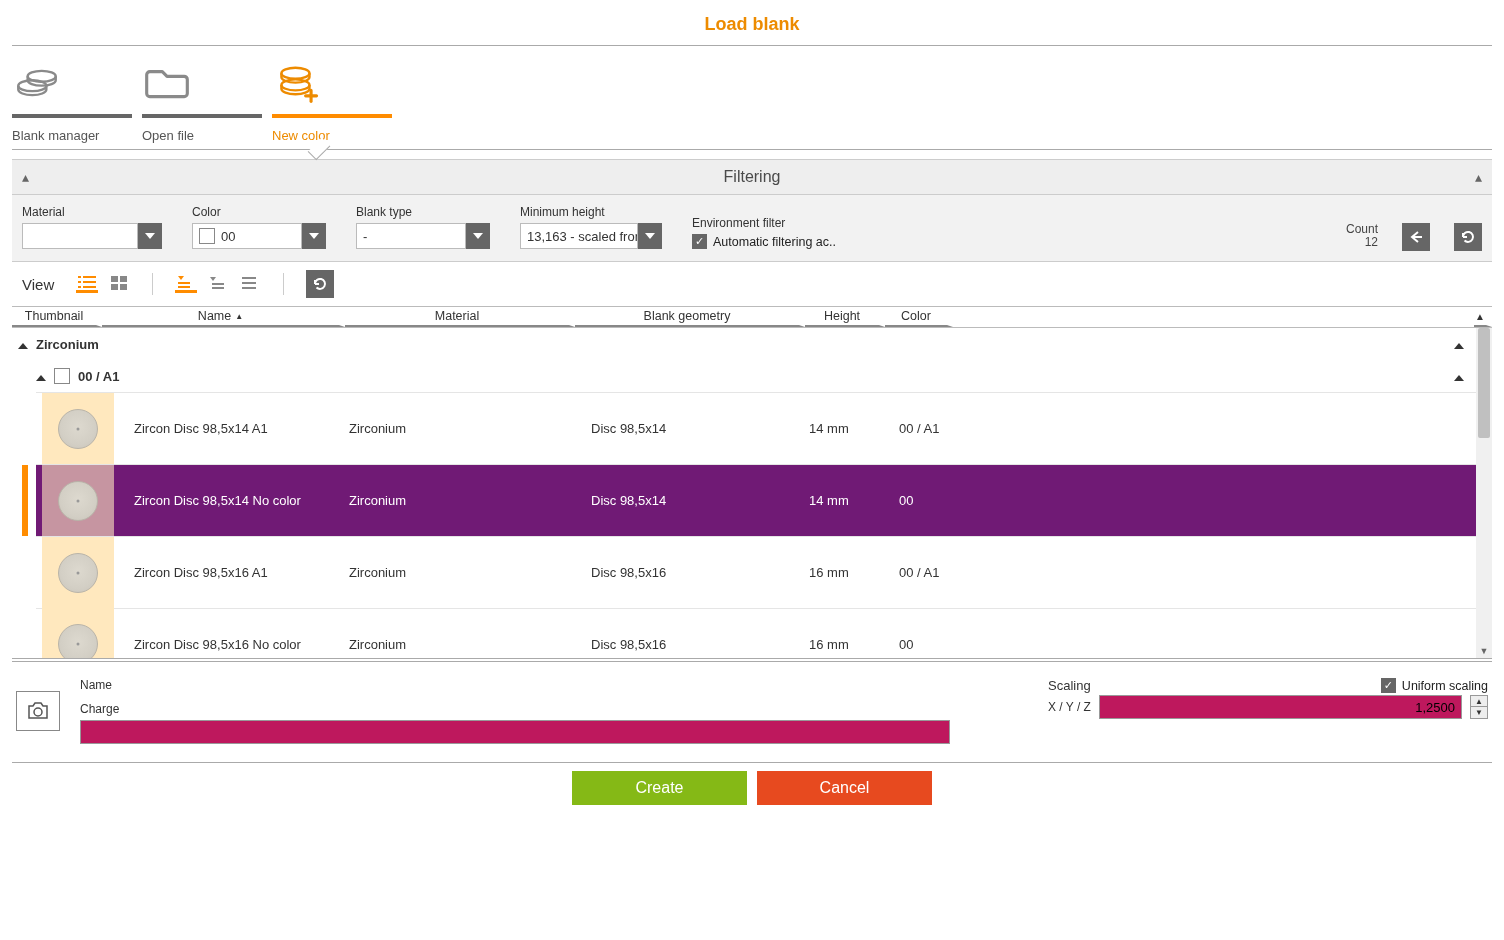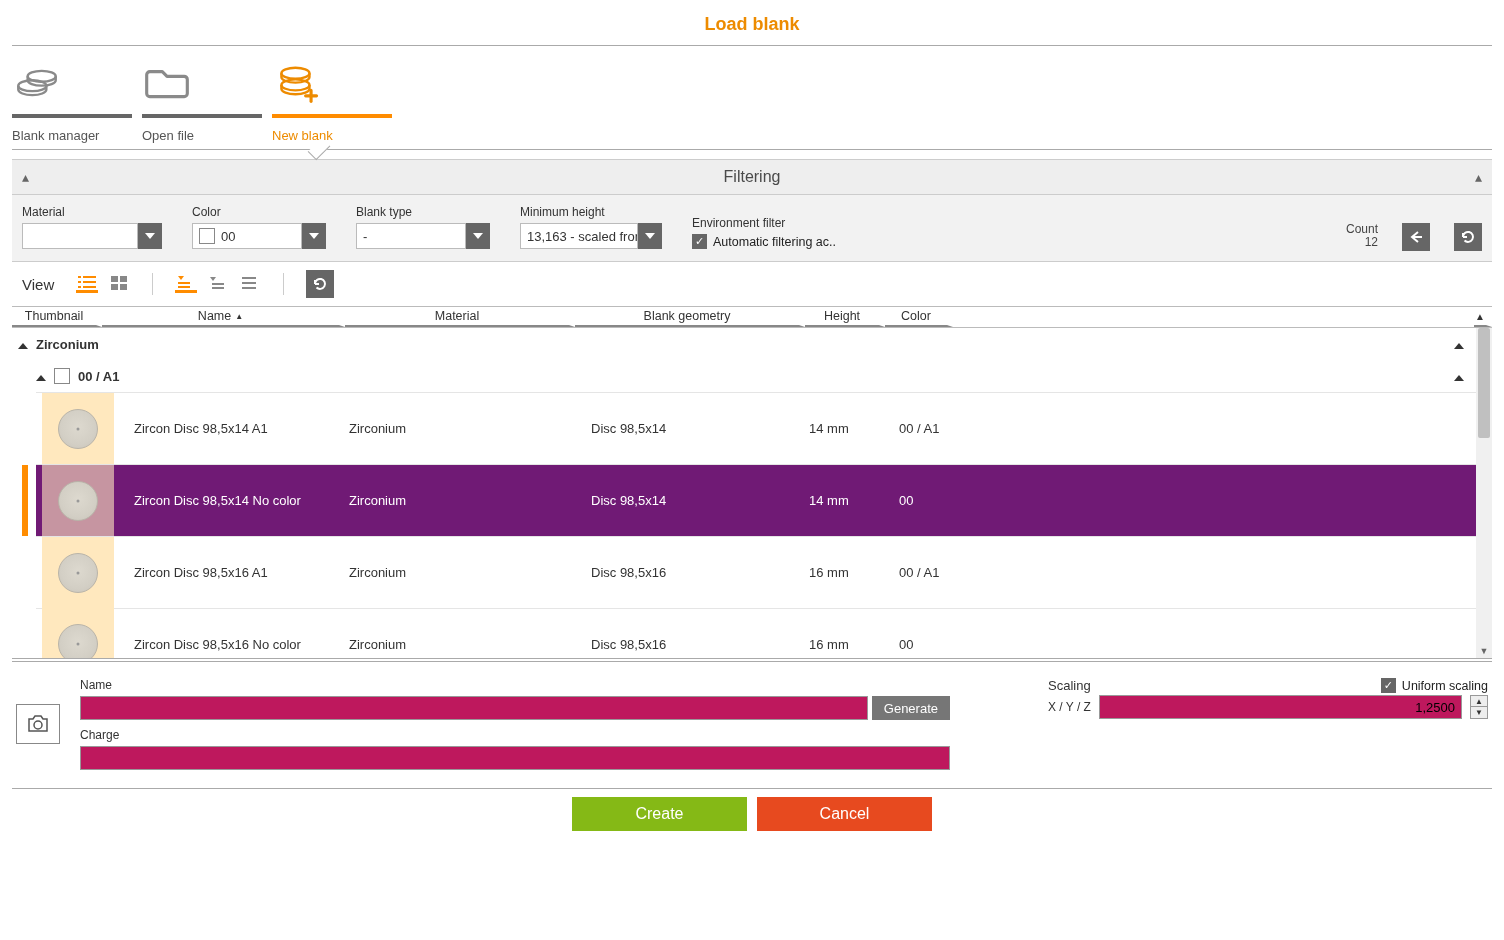--- a/index.html
+++ b/index.html
@@ -145,21 +145,21 @@
           <path d="M12 22v5c0 3.9 8 7 18 7s18-3.1 18-7v-5"></path>
           <ellipse cx="30" cy="37" rx="18" ry="7"></ellipse>
           <path d="M12 37v5c0 3.9 8 7 18 7s18-3.1 18-7v-5"></path>
         </g>
         <g stroke="#ed8b00" stroke-width="4" stroke-linecap="round">
           <line x1="50" y1="44" x2="50" y2="58"></line>
           <line x1="43" y1="51" x2="57" y2="51"></line>
         </g>
       </svg>
     <div class="tab-bar"></div>
-    <div class="tab-label">New blank</div>
+    <div class="tab-label">New color</div>
   </div>
 </div>
 
 <div class="tab-pointer-row">
   <div class="tab-pointer-rule"></div>
   <div class="tab-pointer"></div>
 </div>
 
 <div class="filter-head">
   <span class="chev">▴</span>
@@ -366,24 +366,20 @@
 
 <div class="bottom">
   <div class="img-btn">
     <svg width="24" height="20" viewBox="0 0 24 20">
         <path d="M3 5h4l2-3h6l2 3h4v12H3z" fill="none" stroke="#555" stroke-width="1.5"></path>
         <circle cx="12" cy="11" r="4" fill="none" stroke="#555" stroke-width="1.5"></circle>
       </svg>
   </div>
   <div class="form-col f-name">
     <label>Name</label>
-    <div class="name-row">
-      <input class="txt" type="text" value="" style="">
-      <button class="gen-btn">Generate</button>
-    </div>
     <label style="margin-top:6px">Charge</label>
     <input class="txt" style="width: 100%;" type="text" value="">
   </div>
   <div class="scaling-col">
     <div class="scaling-head">
       <label>Scaling</label>
       <div class="check">
         <span class="box">✓</span>
         <span>Uniform scaling</span>
       </div>

